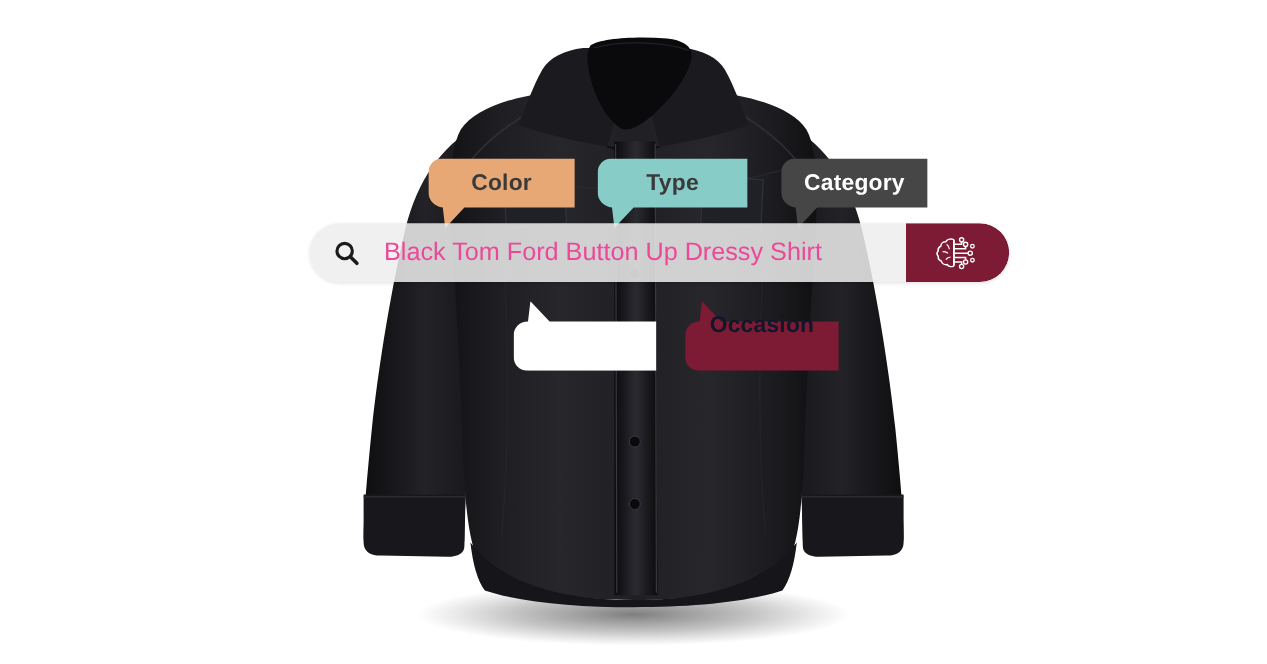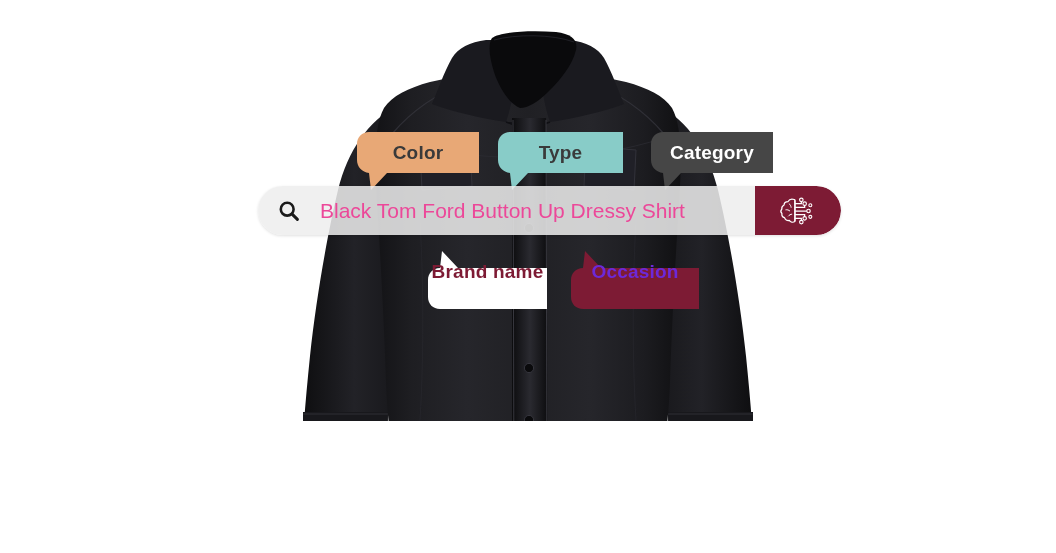--- a/index.html
+++ b/index.html
@@ -3,21 +3,21 @@
 <meta charset="utf-8">
 <style>
   html, body {
     margin: 0;
     padding: 0;
     background: #ffffff;
   }
   #stage {
     position: relative;
     width: 1056px;
-    height: 421px;
+    height: 553px;
     background: #ffffff;
     overflow: hidden;
     font-family: "Liberation Sans", sans-serif;
   }
 
   
   #product-photo {
     position: absolute;
     left: 0; top: 0;
     width: 1056px; height: 553px;
@@ -273,23 +273,22 @@
         <circle cx="38.8" cy="11.0" r="1.8" stroke="#ffffff" stroke-width="1.3" fill="none"></circle>
         <circle cx="38.8" cy="25.0" r="1.8" stroke="#ffffff" stroke-width="1.3" fill="none"></circle>
       </svg>
     </span>
   </div>
 
   <div class="tag" style="left:428px; top:251px; width:119px; height:41px; color:#7D1B34;">
     <svg class="tag-body" viewBox="0 0 119 58" preserveAspectRatio="none">
       <path d="M12,17 L14,0 L30,17 L119,17 L119,58 L12,58 C5,58 0,53 0,46 L0,29 C0,22 5,17 12,17 Z" fill="#ffffff"></path>
     </svg>
-    <span class="tag-label">Brand name</span>
-  </div>
-
-  <div class="tag" style="left:571px; top:251px; width:128px; height:41px; color:#6d28d9;">
+  </div>
+
+  <div class="tag" style="left:571px; top:251px; width:128px; height:41px; color:#0f172a;">
     <svg class="tag-body" viewBox="0 0 128 58" preserveAspectRatio="none">
       <path d="M12,17 L14,0 L30,17 L128,17 L128,58 L12,58 C5,58 0,53 0,46 L0,29 C0,22 5,17 12,17 Z" fill="#7D1B34"></path>
     </svg>
     <span class="tag-label">Occasion</span>
   </div>
 
 </div>
 
 </body></html>

